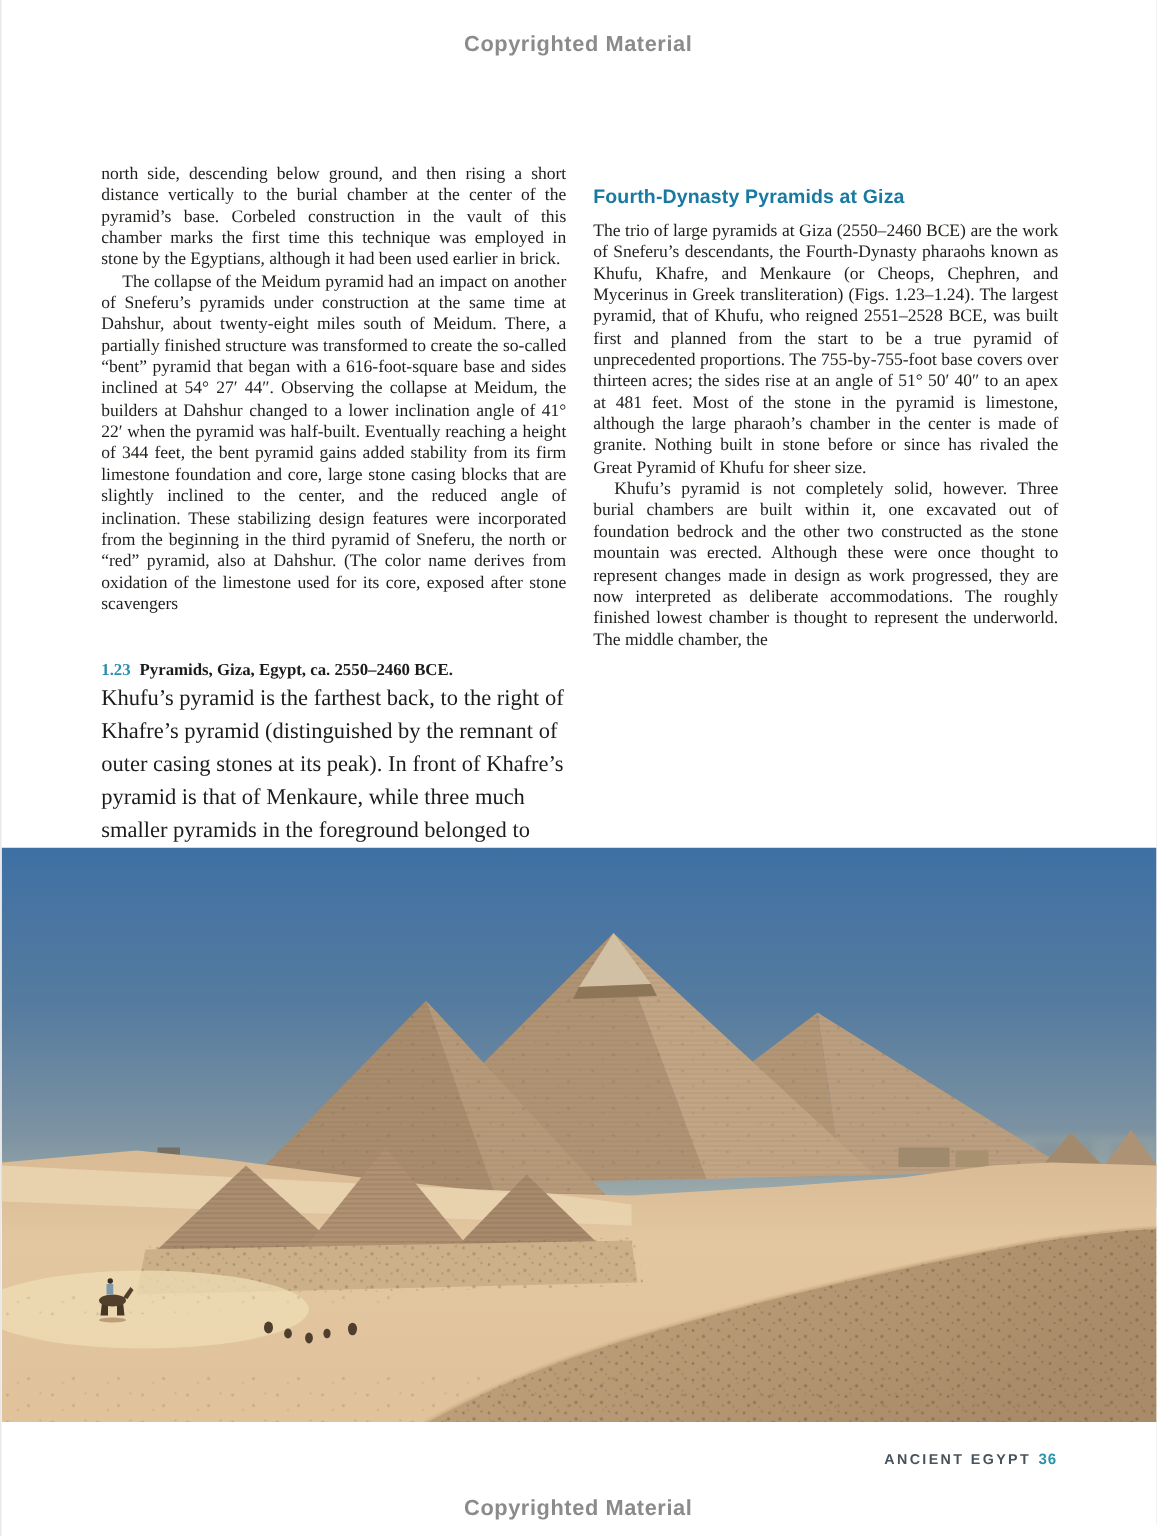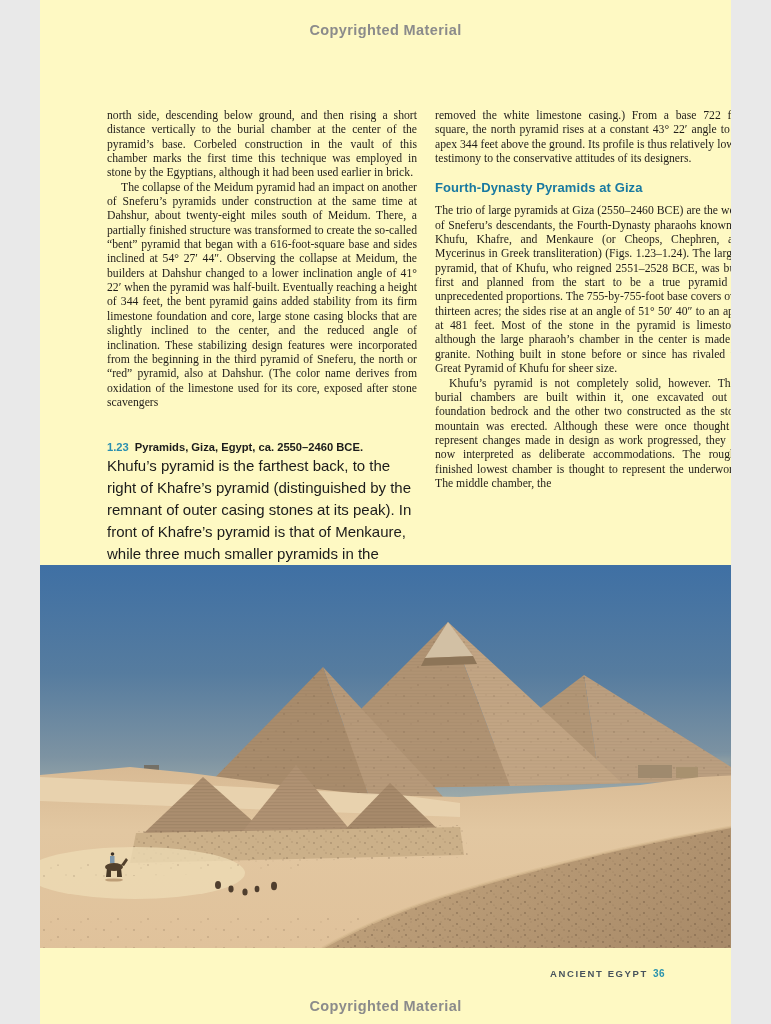--- a/index.html
+++ b/index.html
@@ -1,18 +1,18 @@
 <!DOCTYPE html>
 <html><head>
 <meta charset="utf-8">
 <style>
   html,body { margin:0; padding:0; background:#e9e9e9; }
   .page {
-    position:relative; width:691px; height:1024px; margin:0 auto;
-    background:#fef9c3; overflow:hidden;
+    position:relative; width:770px; height:1024px; margin:0 auto;
+    background:#ffffff; overflow:hidden;
     font-family:"Liberation Serif", serif;
   }
   .watermark {
     position:absolute; left:0; width:100%; text-align:center;
     font-family:"Liberation Sans", sans-serif;
     font-size:14.5px; font-weight:600; letter-spacing:.4px; color:#8b8b8b;
   }
   .watermark.top { top:22px; }
   .watermark.bottom { top:998px; }
 
@@ -27,21 +27,21 @@
   }
   .col p.indent { text-indent:14px; }
 
   h2.section {
     font-family:"Liberation Sans", sans-serif;
     font-size:13px; font-weight:700; color:#1879a1;
     margin:14px 0 9px 0; letter-spacing:.1px;
   }
 
   .fig-caption {
-    margin-top:30px; font-family:Liberation Sans, sans-serif; color:#1b1b1b;
+    margin-top:30px; font-family:Liberation Serif, serif; color:#1b1b1b;
   }
   .cap-title { font-size:11.2px; font-weight:700; line-height:14px; }
   .cap-num { color:#2a8fb0; margin-right:6px; }
   .cap-body { font-size:15px; line-height:22px; margin-top:1px; }
 
   .photo {
     position:absolute; left:0; top:565px; width:771px; height:383px; display:block;
   }
 
   .footer {
@@ -62,21 +62,20 @@
   <div class="columns">
     <div class="col">
       <p>north side, descending below ground, and then rising a short distance vertically to the burial chamber at the center of the pyramid’s base. Corbeled construction in the vault of this chamber marks the first time this technique was employed in stone by the Egyptians, although it had been used earlier in brick.</p>
       <p class="indent">The collapse of the Meidum pyramid had an impact on another of Sneferu’s pyramids under construction at the same time at Dahshur, about twenty-eight miles south of Meidum. There, a partially finished structure was transformed to create the so-called “bent” pyramid that began with a 616-foot-square base and sides inclined at 54° 27′ 44″. Observing the collapse at Meidum, the builders at Dahshur changed to a lower inclination angle of 41° 22′ when the pyramid was half-built. Eventually reaching a height of 344 feet, the bent pyramid gains added stability from its firm limestone foundation and core, large stone casing blocks that are slightly inclined to the center, and the reduced angle of inclination. These stabilizing design features were incorporated from the beginning in the third pyramid of Sneferu, the north or “red” pyramid, also at Dahshur. (The color name derives from oxidation of the limestone used for its core, exposed after stone scavengers</p>
       <div class="fig-caption">
         <div class="cap-title"><span class="cap-num">1.23</span><span>Pyramids, Giza, Egypt, ca. 2550–2460 BCE.</span></div>
         <div class="cap-body">Khufu’s pyramid is the farthest back, to the right of Khafre’s pyramid (distinguished by the remnant of outer casing stones at its peak). In front of Khafre’s pyramid is that of Menkaure, while three much smaller pyramids in the foreground belonged to queens of Menkaure.</div>
       </div>
     </div>
     <div class="col">
-      <p>removed the white limestone casing.) From a base 722 feet square, the north pyramid rises at a constant 43° 22′ angle to its apex 344 feet above the ground. Its profile is thus relatively low, a testimony to the conservative attitudes of its designers.</p>
       <h2 class="section">Fourth-Dynasty Pyramids at Giza</h2>
       <p>The trio of large pyramids at Giza (2550–2460 BCE) are the work of Sneferu’s descendants, the Fourth-Dynasty pharaohs known as Khufu, Khafre, and Menkaure (or Cheops, Chephren, and Mycerinus in Greek transliteration) (Figs. 1.23–1.24). The largest pyramid, that of Khufu, who reigned 2551–2528 BCE, was built first and planned from the start to be a true pyramid of unprecedented proportions. The 755-by-755-foot base covers over thirteen acres; the sides rise at an angle of 51° 50′ 40″ to an apex at 481 feet. Most of the stone in the pyramid is limestone, although the large pharaoh’s chamber in the center is made of granite. Nothing built in stone before or since has rivaled the Great Pyramid of Khufu for sheer size.</p>
       <p class="indent">Khufu’s pyramid is not completely solid, however. Three burial chambers are built within it, one excavated out of foundation bedrock and the other two constructed as the stone mountain was erected. Although these were once thought to represent changes made in design as work progressed, they are now interpreted as deliberate accommodations. The roughly finished lowest chamber is thought to represent the underworld. The middle chamber, the</p>
     </div>
   </div>
 
   <svg class="photo" viewBox="0 0 771 383" preserveAspectRatio="none" role="img" aria-label="Color photograph of the Giza plateau: pyramids of Khufu, Khafre (casing remnant at peak) and Menkaure, three small queens’ pyramids, and a camel rider with small figures on the desert in the foreground.">
     <defs>
       <linearGradient id="sky" x1="0" y1="0" x2="0" y2="1">
         <stop offset="0" stop-color="#3f70a4"></stop>

